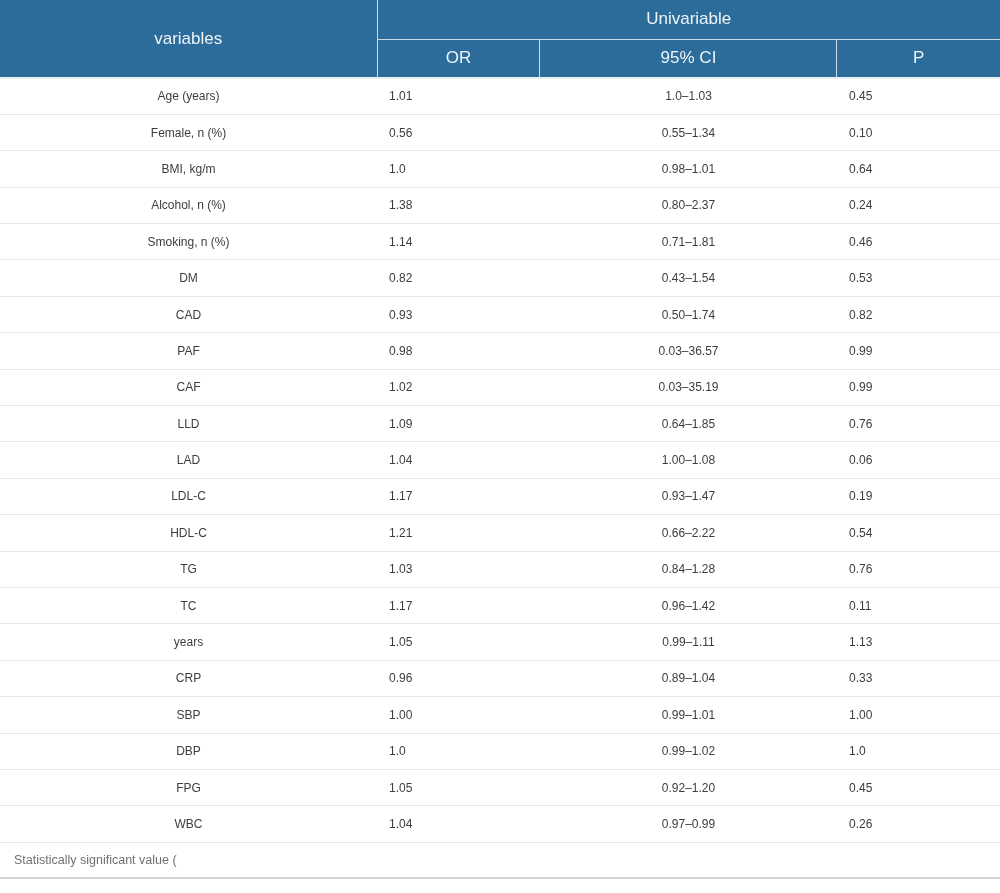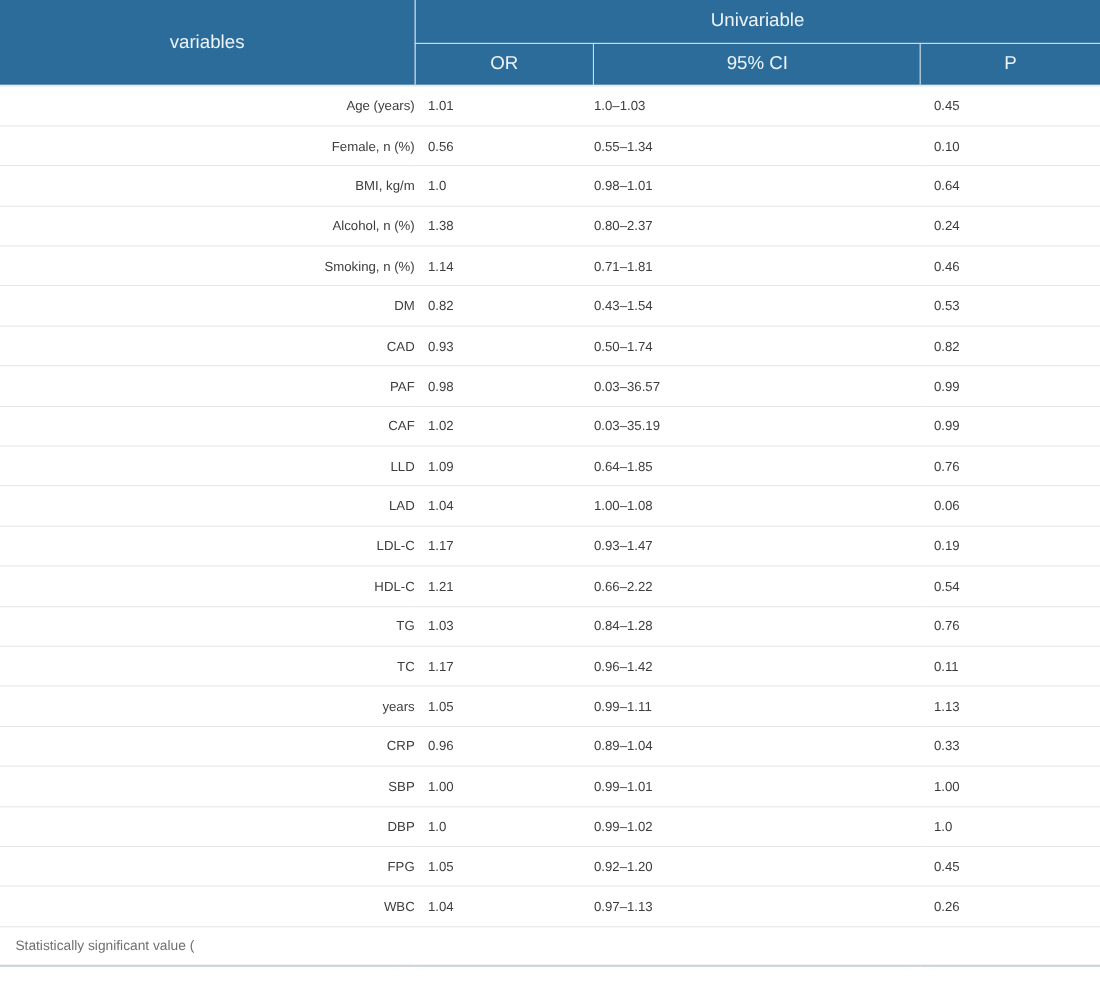--- a/index.html
+++ b/index.html
@@ -49,23 +49,23 @@
   tbody tr{height:36.4px;}
   tbody td{
     border-bottom:1px solid var(--row-divider);
     font-size:12px;
     color:var(--body-text);
     vertical-align:middle;
     padding:0;
     white-space:nowrap;
     overflow:hidden;
   }
-  td.cell-variable{padding-left:0;text-align:right;margin-top:19px;}
+  td.cell-variable{padding-left:0;text-align:center;margin-top:19px;}
   td.cell-or{padding-left:12px;text-align:left;}
-  td.cell-ci{}
+  td.cell-ci{text-align:center;}
   td.cell-p{padding-left:12px;text-align:left;}
   tfoot tr{height:36px;}
   tfoot td{
     font-size:12.5px;
     color:var(--footer-text);
     vertical-align:middle;
     padding-left:14px;
   }
 </style>
 </head>
@@ -207,21 +207,21 @@
         </tr>
         <tr>
           <td class="cell-variable">FPG</td>
           <td class="cell-or">1.05</td>
           <td class="cell-ci">0.92–1.20</td>
           <td class="cell-p">0.45</td>
         </tr>
         <tr>
           <td class="cell-variable">WBC</td>
           <td class="cell-or">1.04</td>
-          <td class="cell-ci">0.97–1.13</td>
+          <td class="cell-ci">0.97–0.99</td>
           <td class="cell-p">0.26</td>
         </tr>
       </tbody>
     <tfoot>
       <tr>
         <td colspan="4">Statistically significant value (</td>
       </tr>
     </tfoot>
   </table>
 </div>

